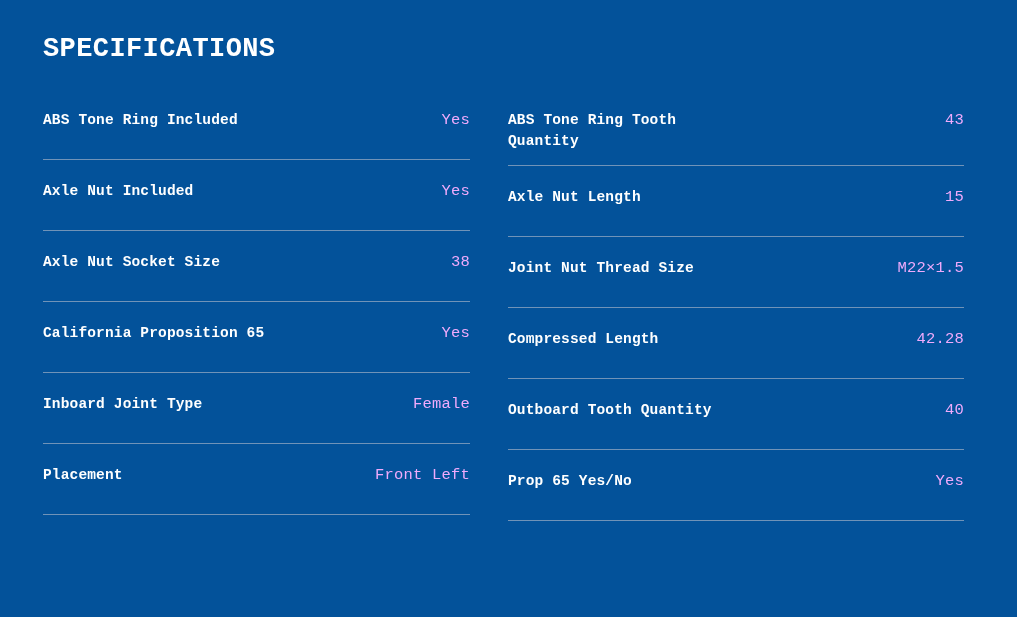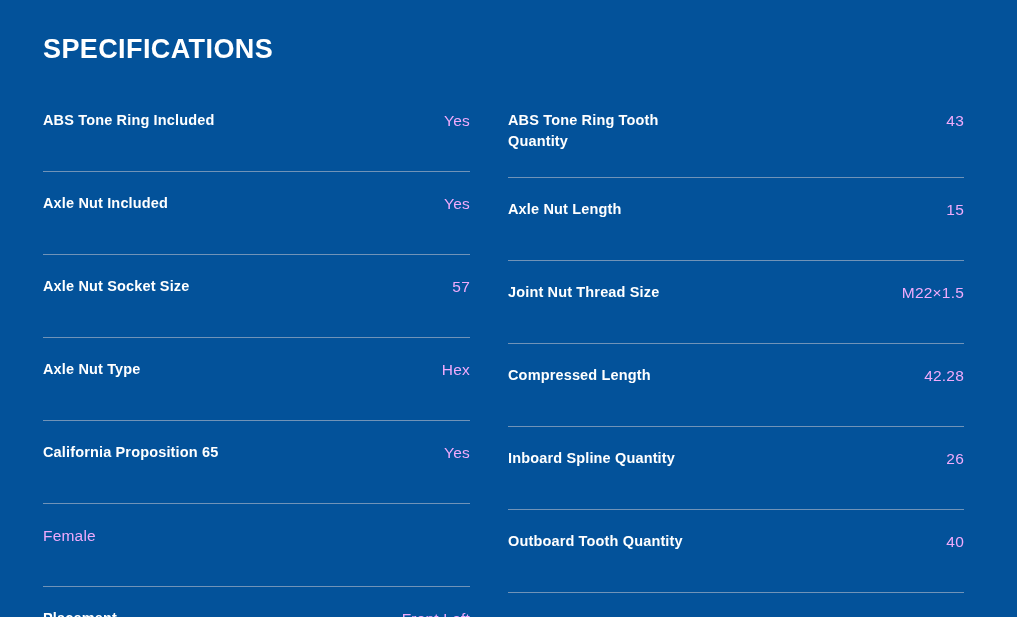--- a/index.html
+++ b/index.html
@@ -12,20 +12,21 @@
     background: #03529a;
     font-family: "Liberation Sans", sans-serif;
     overflow: hidden;
   }
   .spec-section {
     position: relative;
     width: 824px;
     height: 617px;
     box-sizing: border-box;
     padding: 0;
+    font-family: Liberation Mono, monospace;
   }
   .section-title {
     position: absolute;
     left: 43px;
     top: 33px;
     font-size: 27px;
     font-weight: bold;
     letter-spacing: 0.4px;
     color: #ffffff;
     text-transform: uppercase;
@@ -53,21 +54,21 @@
     padding-left: 38px;
     padding-right: 53px;
   }
   .spec-row {
     position: relative;
     display: flex;
     align-items: flex-start;
     justify-content: space-between;
     gap: 16px;
     min-height: 36px;
-    padding-bottom: 25px;
+    padding-bottom: 13px;
     margin-bottom: 21px;
     border-bottom: 1px solid #7093b8;
   }
   .spec-label {
     font-size: 14.5px;
     font-weight: bold;
     color: #ffffff;
     line-height: 21px;
     letter-spacing: 0.15px;
     max-width: 58%;
@@ -98,34 +99,31 @@
         <div class="spec-value">Yes</div>
       </div>
 
       <div class="spec-row">
         <div class="spec-label">Axle Nut Included</div>
         <div class="spec-value">Yes</div>
       </div>
 
       <div class="spec-row">
         <div class="spec-label">Axle Nut Socket Size</div>
-        <div class="spec-value">57</div>
+        <div class="spec-value">38</div>
       </div>
 
-      <div class="spec-row">
-        <div class="spec-label">Axle Nut Type</div>
-        <div class="spec-value">Hex</div>
-      </div>
 
       <div class="spec-row">
         <div class="spec-label">California Proposition 65</div>
         <div class="spec-value">Yes</div>
       </div>
 
       <div class="spec-row">
+        <div class="spec-label">Inboard Joint Type</div>
         <div class="spec-value">Female</div>
       </div>
 
 
       <div class="spec-row">
         <div class="spec-label">Placement</div>
         <div class="spec-value">Front Left</div>
       </div>
 
     </div>
@@ -146,24 +144,20 @@
         <div class="spec-label">Joint Nut Thread Size</div>
         <div class="spec-value">M22×1.5</div>
       </div>
 
 
       <div class="spec-row">
         <div class="spec-label">Compressed Length</div>
         <div class="spec-value">42.28</div>
       </div>
 
-      <div class="spec-row">
-        <div class="spec-label">Inboard Spline Quantity</div>
-        <div class="spec-value">26</div>
-      </div>
 
       <div class="spec-row">
         <div class="spec-label">Outboard Tooth Quantity</div>
         <div class="spec-value">40</div>
       </div>
 
       <div class="spec-row">
         <div class="spec-label">Prop 65 Yes/No</div>
         <div class="spec-value">Yes</div>
       </div>

